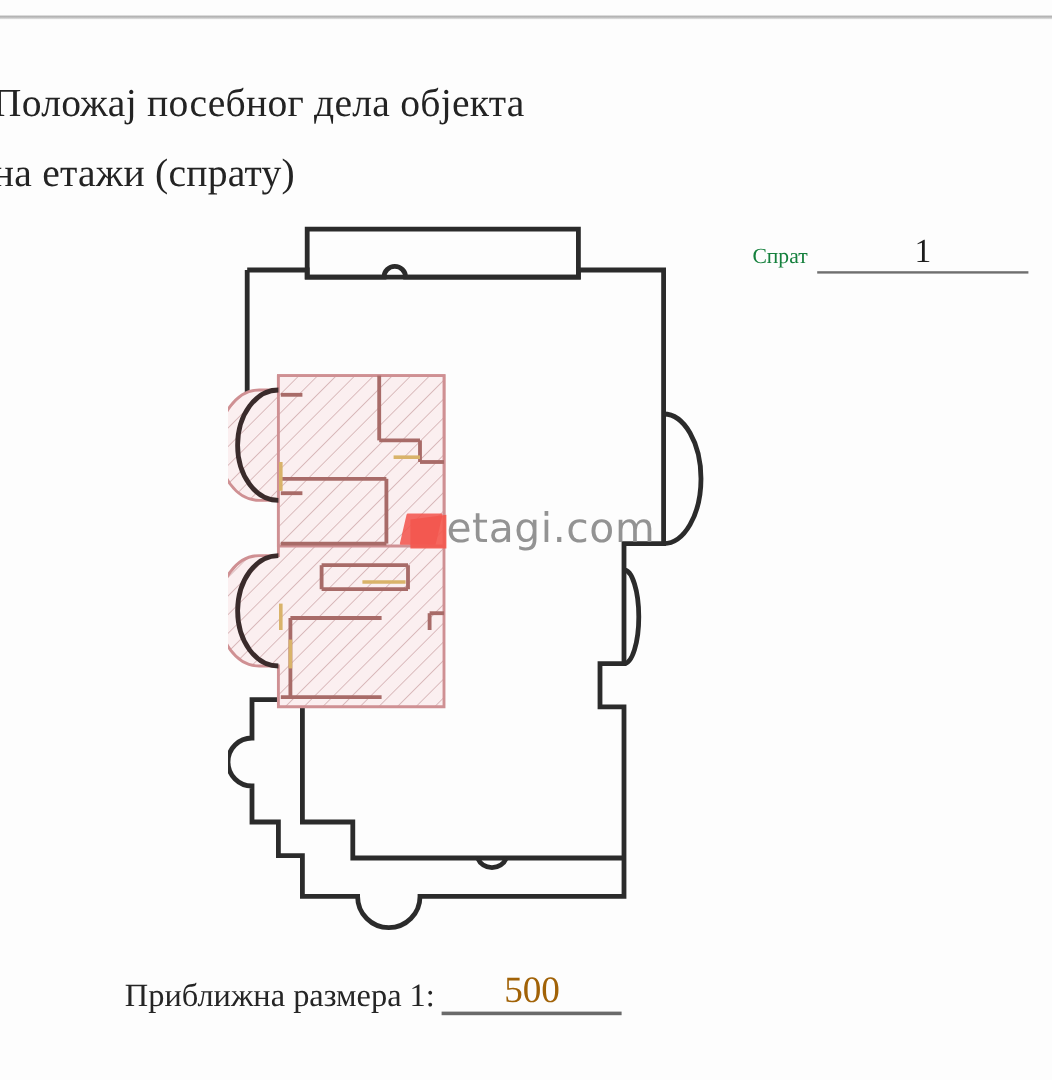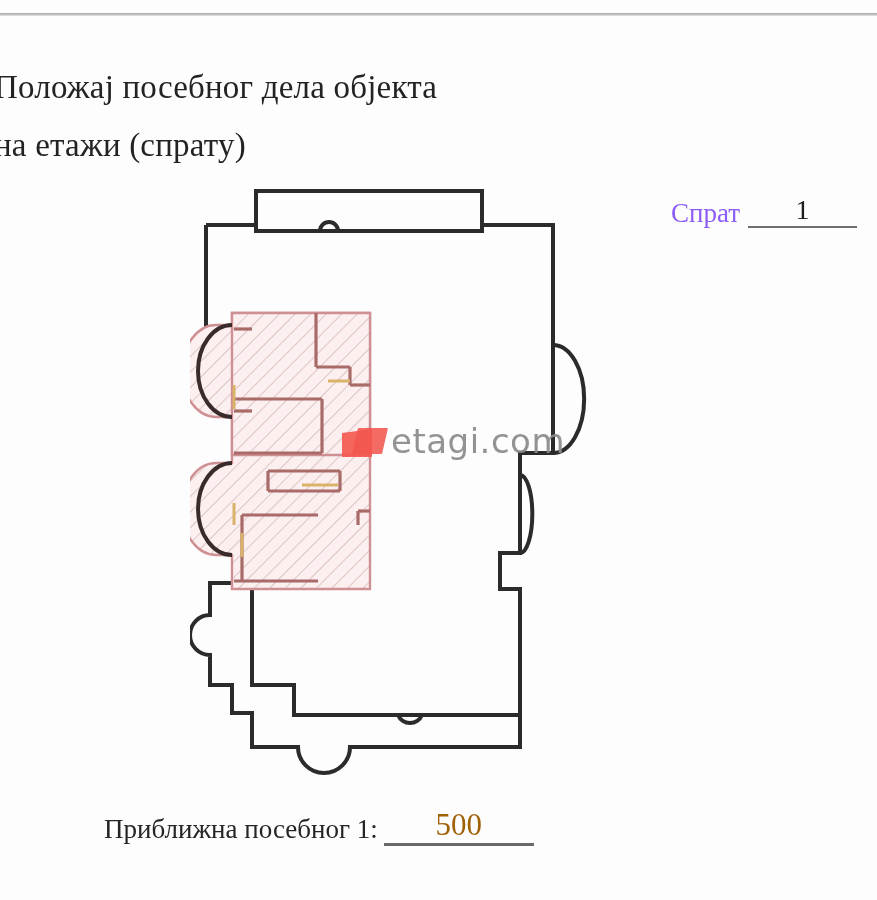--- a/index.html
+++ b/index.html
@@ -58,25 +58,24 @@
     top: 192px;
     width: 230px;
   }
   .meta-row {
     display: flex;
     align-items: flex-end;
     height: 36px;
     margin-bottom: 2px;
   }
   .meta-label {
-    font-size: 27px;
+    font-size: 18px;
     line-height: 30px;
-    color: #8b5cf6;
+    color: #15803d;
     white-space: nowrap;
-    margin-left: 44px;
   }
   .meta-value-wrap {
     flex: 1;
     margin-left: 8px;
     border-bottom: 2px solid #6f6f6f;
     text-align: center;
     padding-bottom: 1px;
   }
   .meta-value {
     font-size: 28px;
@@ -118,21 +117,21 @@
     left: 190px;
     top: 185px;
     width: 450px;
     height: 620px;
   }
   .drawing svg { display: block; }
 
   
   .watermark {
     position: absolute;
-    left: 355px;
+    left: 336px;
     top: 424px;
     display: flex;
     align-items: center;
     pointer-events: none;
   }
   .wm-logo {
     width: 30px;
     height: 26px;
     background: #f2574f;
     opacity: .88;
@@ -319,19 +318,19 @@
       </g>
     </svg>
   </div>
 
   <div class="watermark">
     <span class="wm-logo"></span>
     <span class="wm-text">etagi.com</span>
   </div>
 
   <div class="scale-block">
-    <span class="scale-label">Приближна посебног  1:</span>
+    <span class="scale-label">Приближна размера  1:</span>
     <span class="scale-value-wrap">
       <span class="scale-value">500</span>
     </span>
   </div>
 
 </div>
 
 </body></html>

